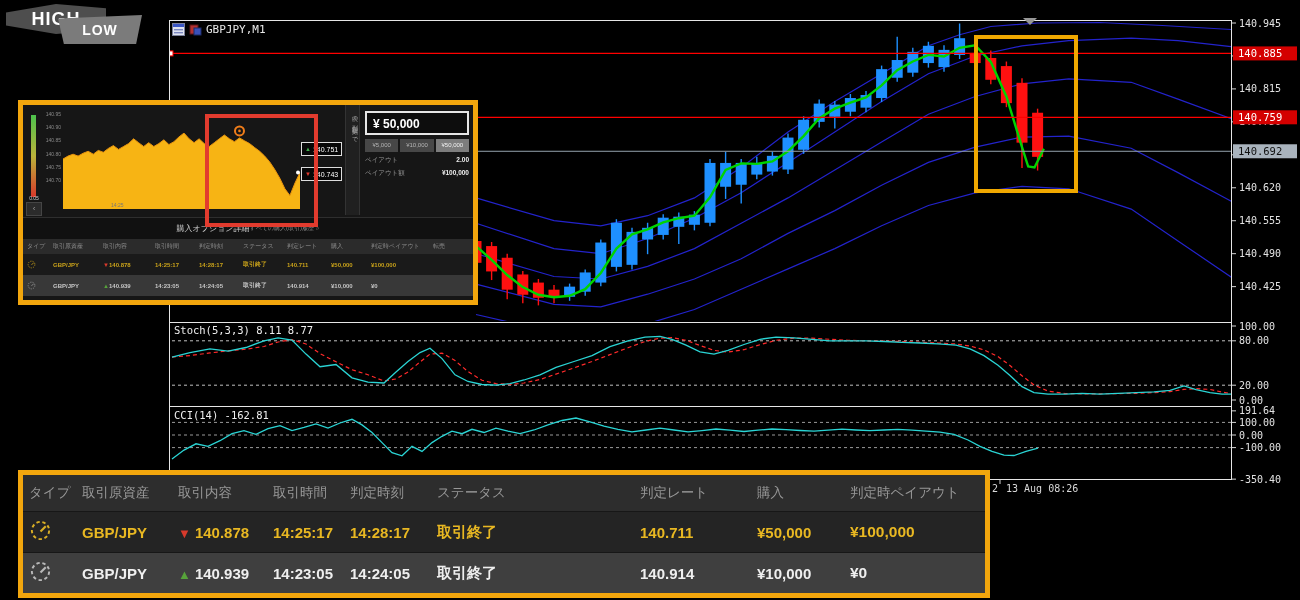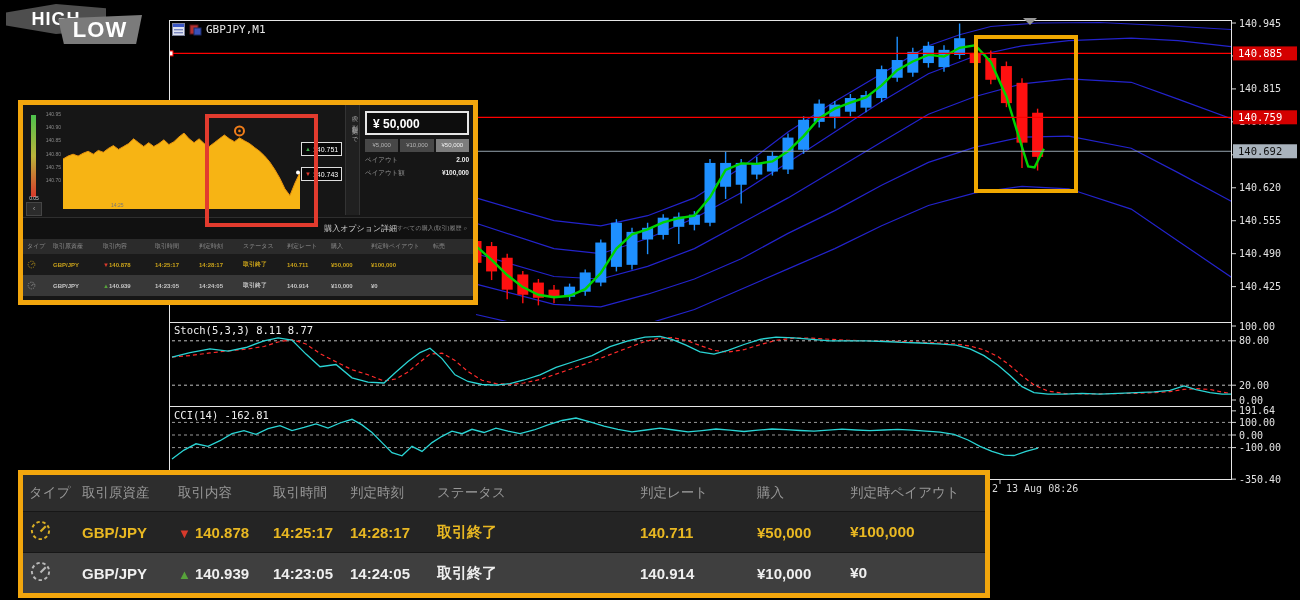--- a/index.html
+++ b/index.html
@@ -9,21 +9,21 @@
   
   #chart-title{position:absolute;left:172px;top:23px;z-index:2;display:flex;align-items:center;gap:4px;
     color:#e8e8e8;font-family:"DejaVu Sans Mono",monospace;font-size:11px;}
   
   #hl-logo{position:absolute;left:0;top:0;width:146px;height:48px;background:#000;z-index:12;}
   .hl-high{position:absolute;left:6px;top:4px;width:100px;height:30px;background:#4e4e4e;
     clip-path:polygon(0 28%,50% 0,100% 14%,100% 86%,50% 100%,0 72%);
     display:flex;align-items:center;justify-content:center;color:#fff;font-weight:bold;font-size:18px;letter-spacing:1px;}
   .hl-low{position:absolute;left:58px;top:15px;width:84px;height:29px;background:#7b7b7b;
     clip-path:polygon(0 12%,100% 0,93% 100%,7% 100%);
-    display:flex;align-items:center;justify-content:center;color:#fff;font-weight:bold;font-size:22px;letter-spacing:1px;}
+    display:flex;align-items:center;justify-content:center;color:#fff;font-weight:bold;font-size:14px;letter-spacing:1px;}
   
   #chart-highlight{position:absolute;left:974px;top:35px;width:96px;height:150px;
     border:4px solid #f0a800;z-index:5;}
   
   #inset{position:absolute;left:18px;top:100px;width:460px;height:205px;border:5px solid #f2a60d;
     background:#161616;box-sizing:border-box;z-index:10;}
   #inset .abs{position:absolute;}
   .ins-gauge{left:8px;top:10px;width:5px;height:82px;background:linear-gradient(#4cc24c,#bbb43a,#d8382a);}
   .ins-spread{left:0;top:90px;width:22px;text-align:center;font-size:5px;color:#ccc;}
   .ins-collapse{left:3px;top:97px;width:14px;height:12px;background:#2b2b2b;border:1px solid #454545;
@@ -52,21 +52,21 @@
   .ins-btn-high{background:#3a3a3a;color:#8b8b8b;font-size:6.5px;display:flex;align-items:center;
     justify-content:center;gap:2px;}
   .ins-btn-low{background:#d63a2e;color:#fff;font-size:6.5px;display:flex;align-items:center;
     justify-content:center;gap:2px;grid-row:2;}
   .ins-btn-buy{grid-column:2;grid-row:1/3;background:#f7d340;color:#4a3c08;font-size:7.5px;
     font-weight:bold;display:flex;align-items:center;justify-content:center;}
   .ins-btn-buy::before{content:"⟳ ";margin-right:2px;}
   .ins-payrow{display:flex;justify-content:space-between;margin-top:4px;font-size:6.5px;color:#999;}
   .ins-payrow b{color:#efefef;font-weight:bold;}
   .ins-histhead{left:0;top:112px;width:450px;height:22px;background:#111;border-top:1px solid #2e2e2e;
-    display:flex;align-items:center;justify-content:flex-end;padding:0 6px;box-sizing:border-box;}
+    display:flex;align-items:center;justify-content:center;padding:0 6px;box-sizing:border-box;}
   .ins-histhead .t{color:#cfcfcf;font-size:8px;}
   .ins-filter{color:#8a8a8a;font-size:6px;display:flex;align-items:center;gap:2px;}
   .ins-table{left:0;top:134px;width:450px;}
   .ins-row{display:grid;grid-template-columns:26px 50px 52px 44px 44px 44px 44px 40px 62px 1fr;
     align-items:center;padding-left:4px;box-sizing:border-box;font-size:6px;}
   .ins-row.hd{height:15px;background:#2b2b2b;color:#8d8d8d;}
   .ins-row.r0{height:21px;background:#1a1a1a;color:#c9a21a;font-weight:bold;}
   .ins-row.r1{height:21px;background:#383838;color:#c6c6c6;font-weight:bold;}
   .ins-row .dn{color:#d83a2c;} .ins-row .up{color:#57a33a;}
   

